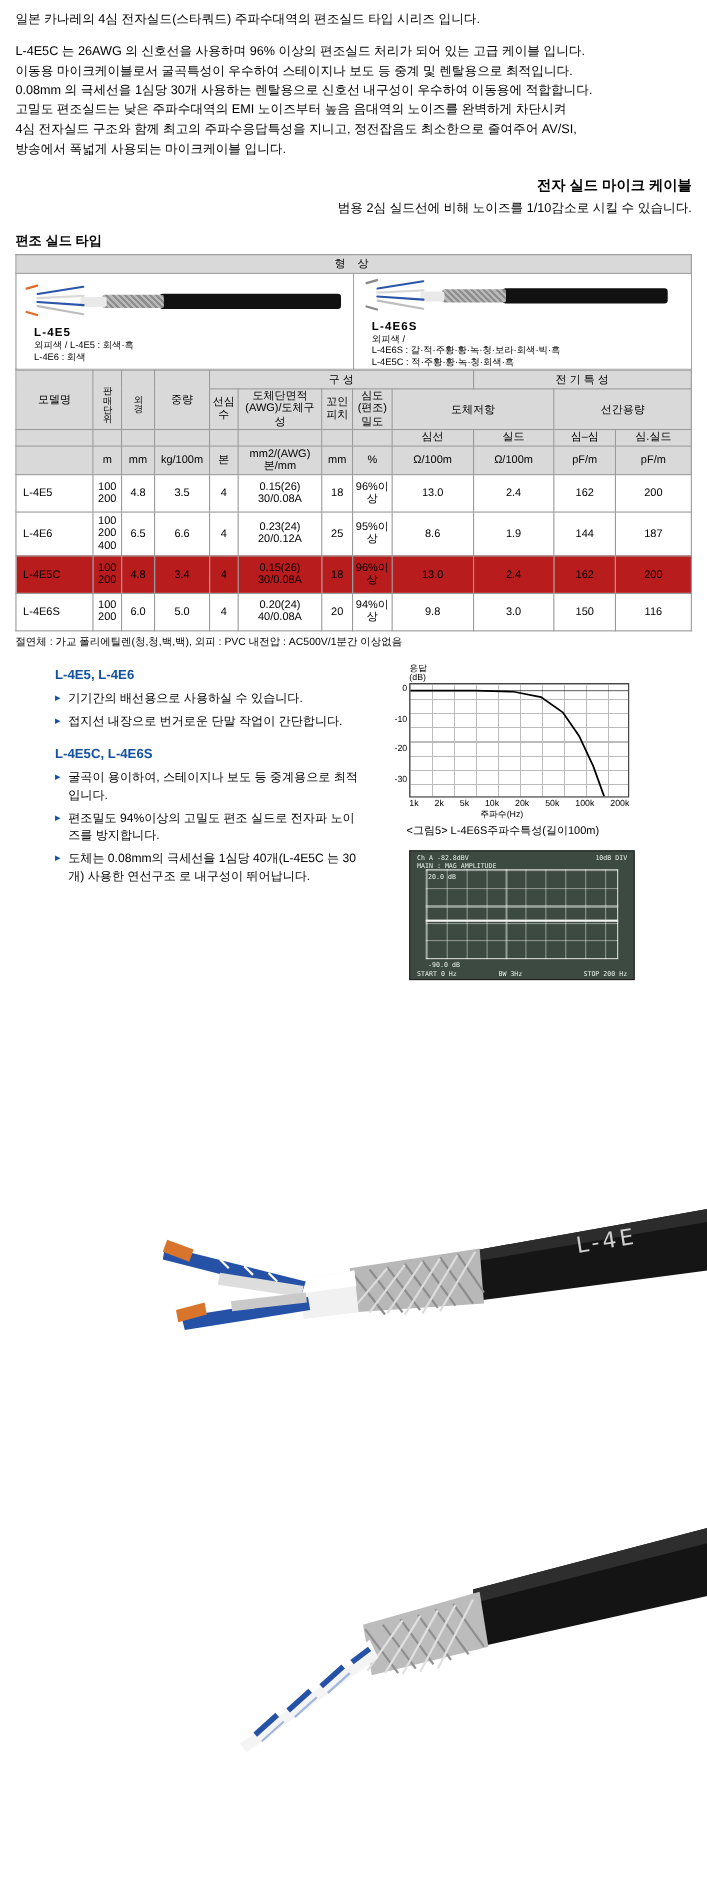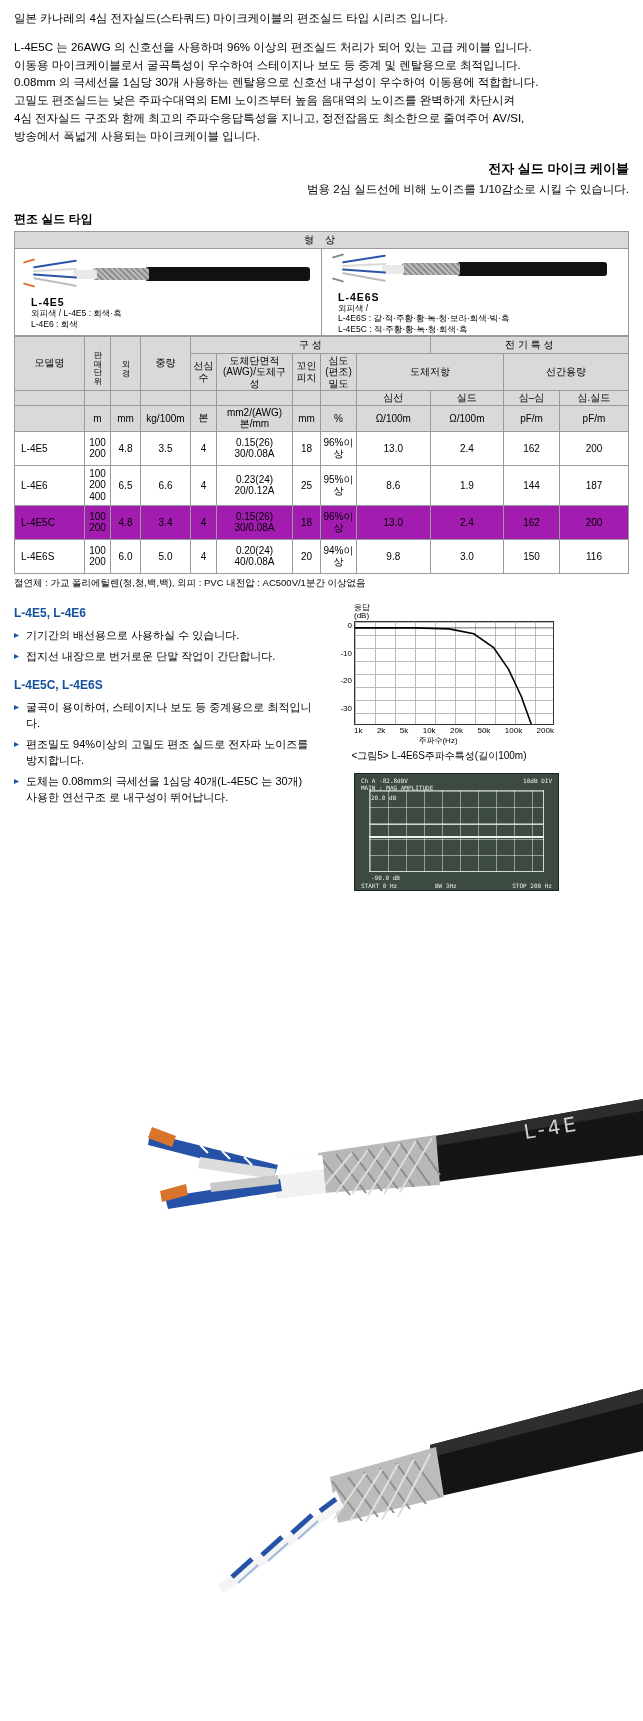--- a/index.html
+++ b/index.html
@@ -48,27 +48,27 @@
 
   
   .jacket { position:absolute; background:#111; border-radius:3px; }
   .braid { position:absolute; background:
       repeating-linear-gradient(45deg,#b9b9b9 0 2px,#8e8e8e 2px 4px);
       border-radius:2px; }
   .core { position:absolute; border-radius:2px; }
 
   
   .spec td, .spec th { font-size:9.5px; }
-  .spec .rowgray { background:#a21caf; }
+  .spec .rowgray { background:#b91c1c; }
   .unitrow td { background:#d9d9d9; font-size:9px; }
   .mini { font-size:8.5px; line-height:1.15; }
   .note { padding: 3px 14px 0 14px; font-size:9.5px; }
 
   
-  .lower { display:flex; padding: 14px 14px 0 14px; gap: 10px; }
+  .lower { display:flex; padding: 14px 14px 0 14px; gap: 10px; margin-left: 36px; }
   .lower .left { width: 300px; }
   .lower .right { width: 305px; }
 
   .blue-head { color:#1452a0; font-weight:bold; font-size:12px; margin: 2px 0 8px 0; }
   ul.bullets { list-style:none; margin:0 0 14px 0; padding:0; }
   ul.bullets li { position:relative; padding-left:12px; margin-bottom:5px; font-size:11px; line-height:1.45; }
   ul.bullets li:before { content:"\25B8"; position:absolute; left:0; top:0; color:#1452a0; font-size:10px; }
 
   
   .graph-box { width: 250px; }
@@ -107,21 +107,21 @@
   .photo { position:relative; width:643px; background:#fff; overflow:hidden; }
   .photo1 { height: 300px; margin-top: 96px; }
   .photo2 { height: 300px; margin-top: 40px; }
 </style>
 </head>
 <body>
 
 <div class="page">
 
   <div class="intro">
-    <p>일본 카나레의 4심 전자실드(스타쿼드) 마이크케이블의 편조실드 타입 시리즈 입니다.</p>
+    <p>일본 카나레의 4심 전자실드(스타쿼드) 주파수대역의 편조실드 타입 시리즈 입니다.</p>
     <p class="block">
       <span>L-4E5C 는 26AWG 의 신호선을 사용하며 96% 이상의 편조실드 처리가 되어 있는 고급 케이블 입니다.</span>
       <span>이동용 마이크케이블로서 굴곡특성이 우수하여 스테이지나 보도 등 중계 및 렌탈용으로 최적입니다.</span>
       <span>0.08mm 의 극세선을 1심당 30개 사용하는 렌탈용으로 신호선 내구성이 우수하여 이동용에 적합합니다.</span>
       <span>고밀도 편조실드는 낮은 주파수대역의 EMI 노이즈부터 높음 음대역의 노이즈를 완벽하게 차단시켜</span>
       <span>4심 전자실드 구조와 함께 최고의 주파수응답특성을 지니고, 정전잡음도 최소한으로 줄여주어 AV/SI,</span>
       <span>방송에서 폭넓게 사용되는 마이크케이블 입니다.</span>
     </p>
   </div>
 

